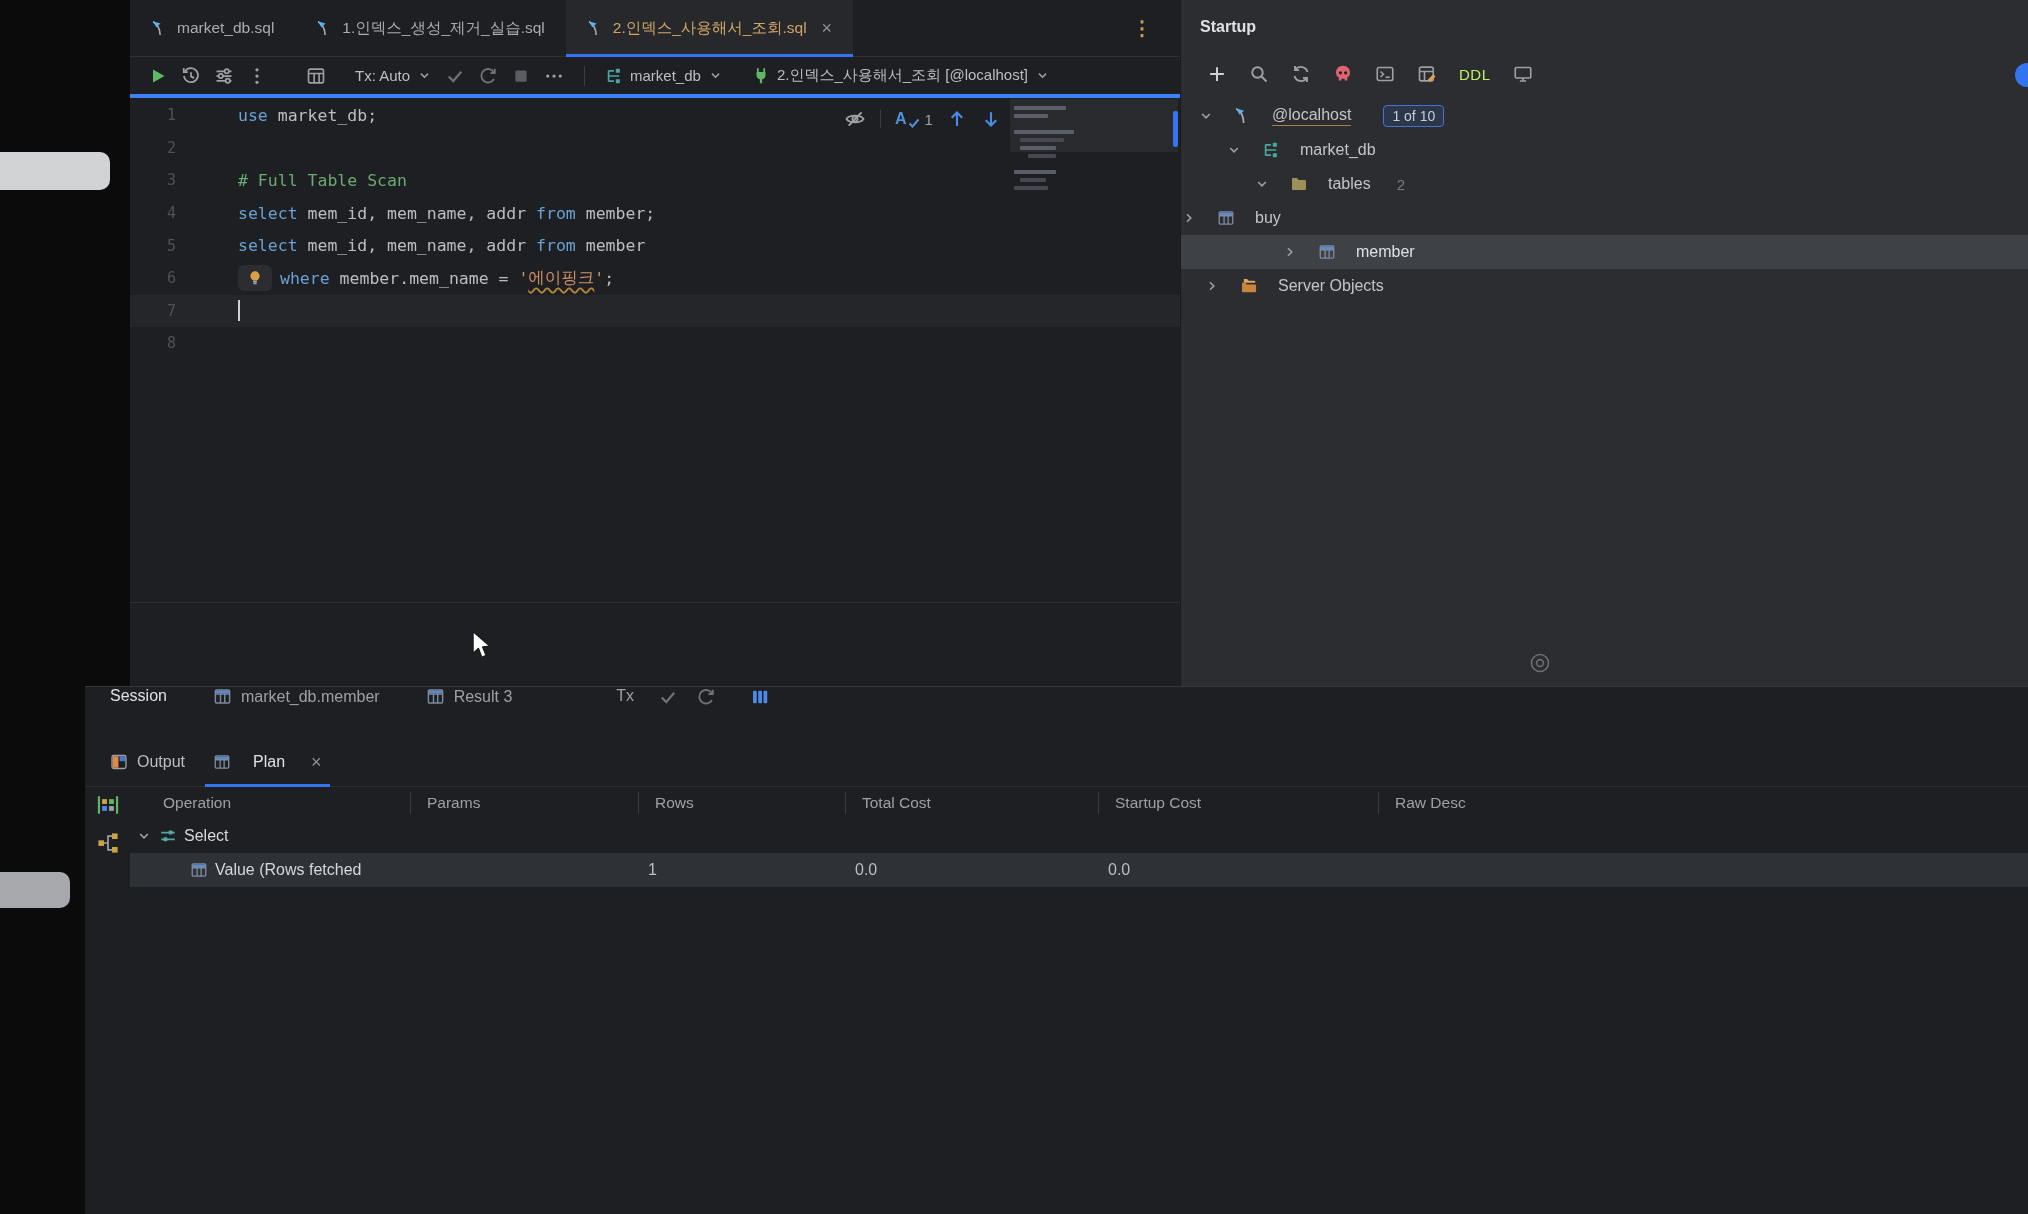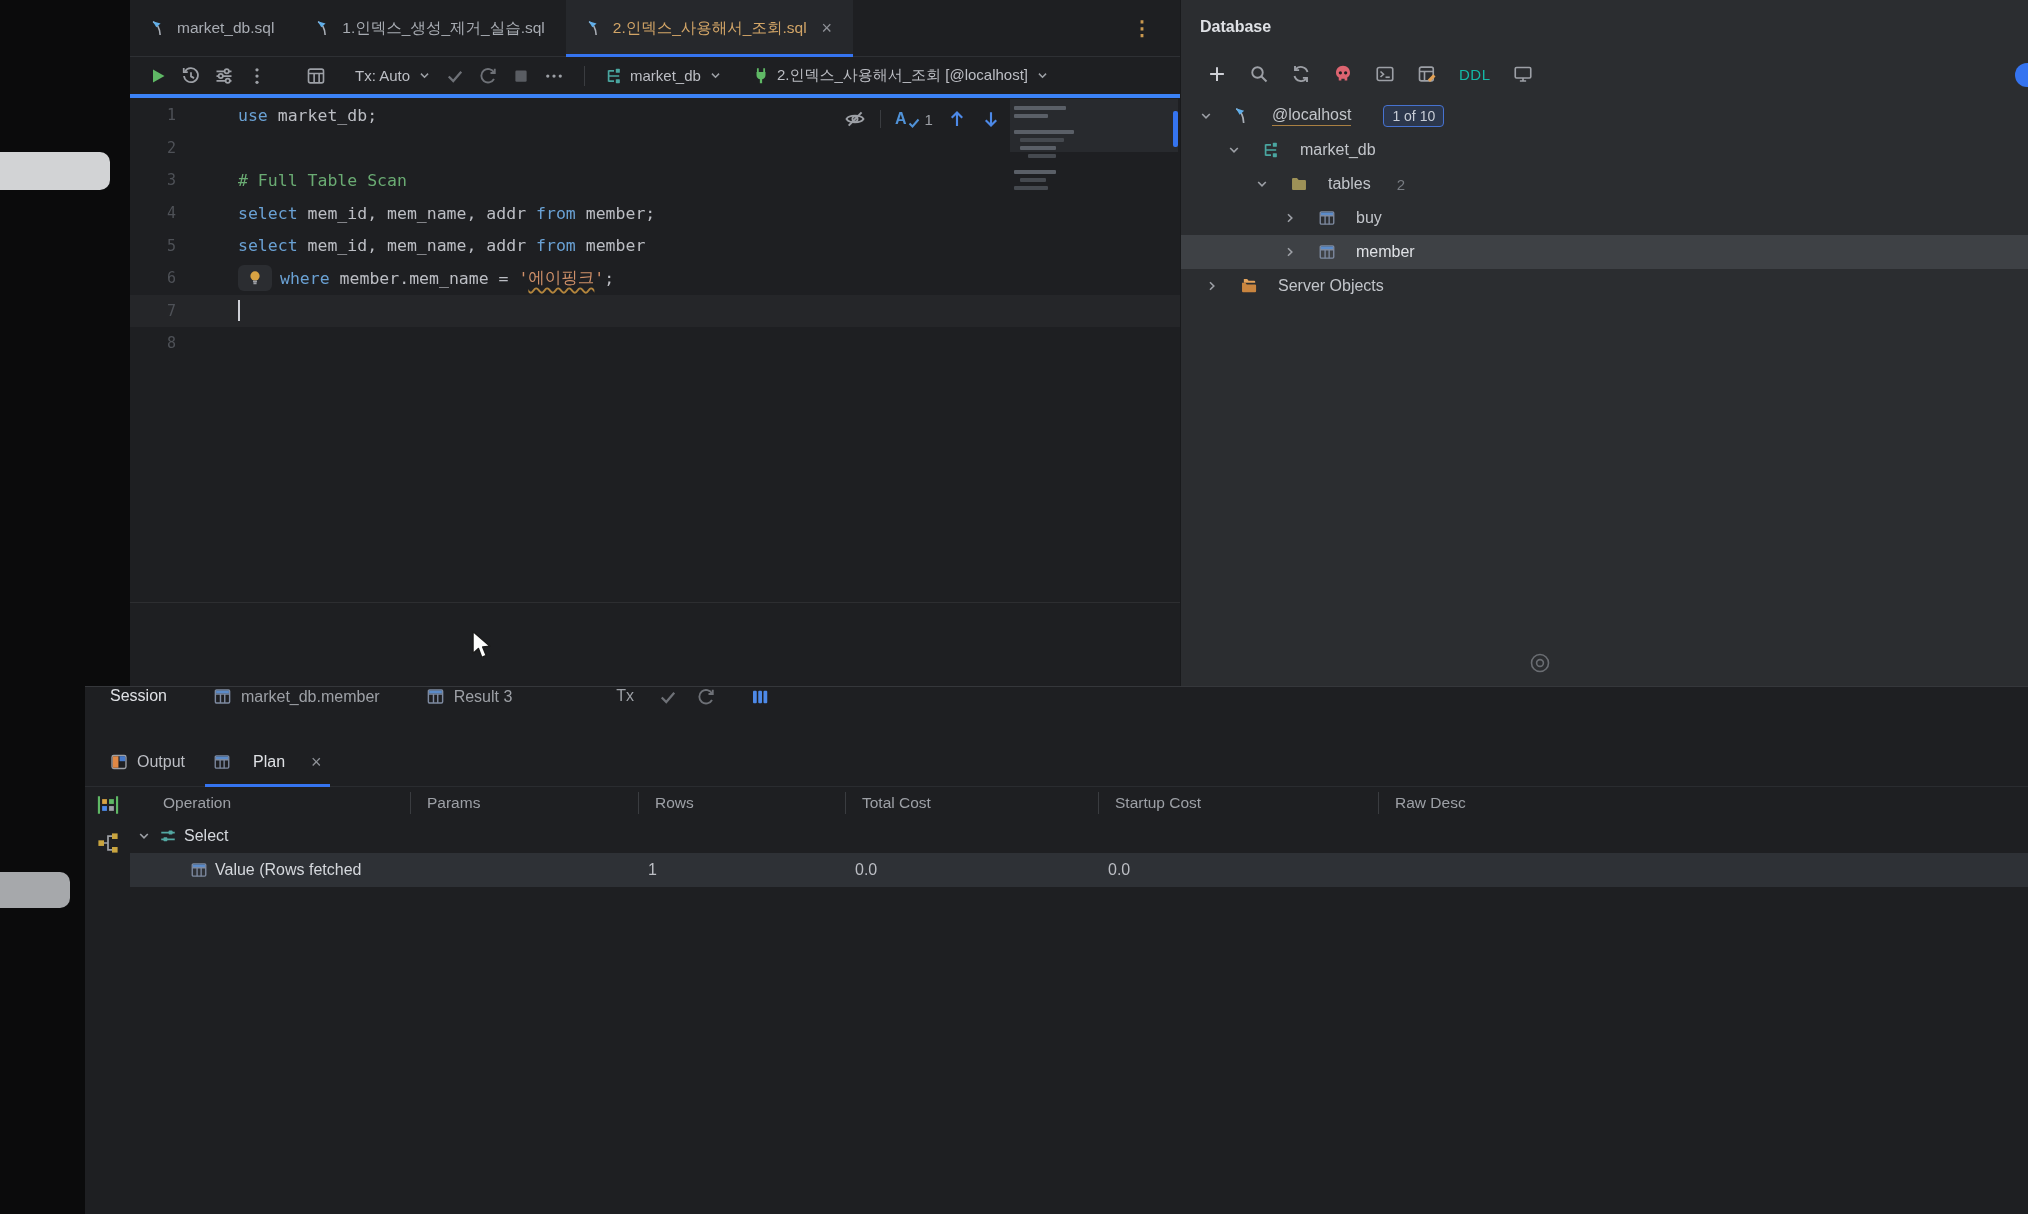--- a/index.html
+++ b/index.html
@@ -72,21 +72,21 @@
   .mm-bar.dim{background:#45494F;}
   .mm-gap{height:4px;}
   .mm-thumb{position:absolute;right:0;top:12px;width:5px;height:36px;background:#3574F0;border-radius:2px;}
 
   
   #db-panel{position:absolute;left:1050px;top:0;width:848px;height:686px;background:#2B2D30;border-left:1px solid #191A1C;}
   .db-header{height:54px;display:flex;align-items:center;padding-left:19px;font-size:16px;font-weight:bold;color:#DFE1E5;}
   #db-toolbar{height:40px;display:flex;align-items:center;gap:22px;padding-left:26px;position:relative;}
   .tbtn{width:20px;height:20px;display:inline-flex;}
   .tbtn svg{width:100%;height:100%;}
-  .tbtn.ddl{width:auto;height:auto;font-size:15px;color:#14b8a6;letter-spacing:.5px;}
+  .tbtn.ddl{width:auto;height:auto;font-size:15px;color:#bef264;letter-spacing:.5px;}
   .blue-dot{position:absolute;right:-11px;top:9px;width:24px;height:24px;border-radius:50%;background:#3574F0;}
   #db-tree{padding-top:5px;font-size:16px;color:#C2C5CA;}
   .trow{height:34px;display:flex;align-items:center;gap:20px;cursor:default;}
   .trow.selected{background:#3E4145;color:#DFE1E5;}
   .tlabel{white-space:nowrap;}
   .tlabel.u-orange{border-bottom:1.5px solid #A97F42;padding-bottom:1px;}
   .tcount{color:#787C82;margin-left:6px;font-size:15px;}
   .tbadge{margin-left:12px;border:1px solid #4672D1;background:rgba(53,116,240,.15);border-radius:4px;
     padding:2px 8px;font-size:14px;color:#C8CDD6;white-space:nowrap;}
 
@@ -369,21 +369,21 @@
               <div class="mm-bar dim" style="margin-left:6px;width:26px"></div>
               <div class="mm-bar dim" style="margin-left:0px;width:34px"></div>
             </div>
           <div class="mm-thumb"></div>
         </div>
       </div>
     </div>
 
     <div id="db-panel">
       <div class="db-header">
-        <span>Database</span>
+        <span>Startup</span>
       </div>
       <div id="db-toolbar">
           <span class="tbtn">
             <svg viewBox="0 0 16 16" fill="none" stroke="#CED0D6" stroke-width="1.6">
               <path d="M8 2.5 V13.5 M2.5 8 H13.5"></path>
             </svg>
           </span>
           <span class="tbtn">
             <svg viewBox="0 0 16 16" fill="none" stroke="#9DA0A6" stroke-width="1.5">
               <circle cx="6.8" cy="6.8" r="4.2"></circle>
@@ -467,21 +467,21 @@
               </svg>
             </span>
             <span class="ic" style="width:18px;height:18px">
               <svg viewBox="0 0 16 16">
                 <path d="M1.8 3.6 a1 1 0 0 1 1 -1 h3.4 l1.5 1.9 h5.5 a1 1 0 0 1 1 1 v6.9 a1 1 0 0 1 -1 1 H2.8 a1 1 0 0 1 -1 -1 Z" fill="#9D9157"></path>
               </svg>
             </span>
             <span class="tlabel">tables</span>
             <span class="tcount">2</span>
           </div>
-          <div class="trow" style="padding-left:101px">
+          <div class="trow" style="">
             <span class="ic" style="width:16px;height:16px">
               <svg viewBox="0 0 16 16" fill="none" stroke="#9DA0A6" stroke-width="1.6">
                 <path d="M6 4.2 L9.8 8 L6 11.8"></path>
               </svg>
             </span>
             <span class="ic" style="width:18px;height:18px">
               <svg viewBox="0 0 16 16">
                 <rect x="2" y="2.5" width="12" height="11" rx="1" fill="none" stroke="#7E8AA0" stroke-width="1.2"></rect>
                 <rect x="2.6" y="3.1" width="10.8" height="2.5" fill="#5B8BC9"></rect>
                 <path d="M2 6 H14 M6.3 6 V13.5 M9.9 6 V13.5" stroke="#7E8AA0" stroke-width="1.2"></path>

